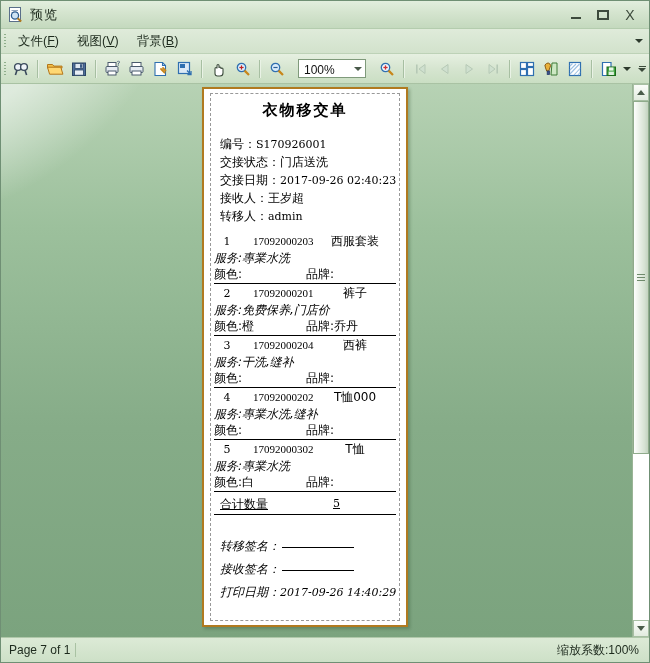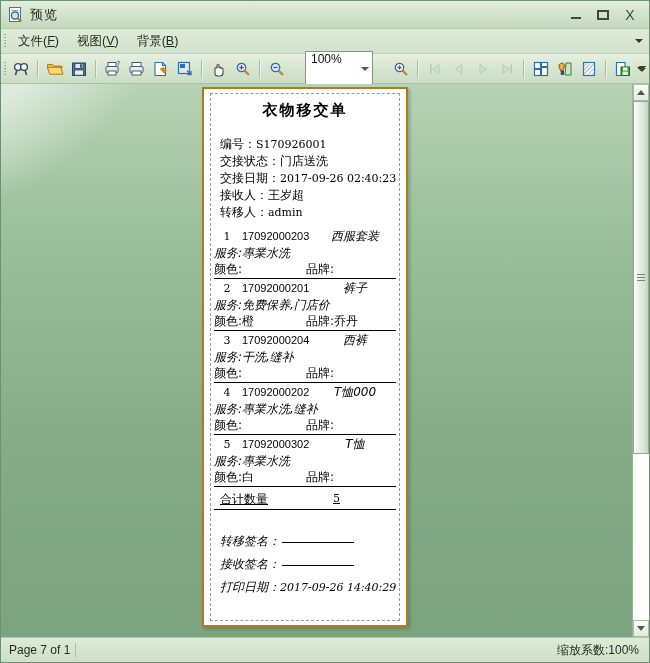--- a/index.html
+++ b/index.html
@@ -123,25 +123,25 @@
     cursor: default;
   }
   .tb-sep {
     width: 1px; height: 18px;
     margin: 0 4px;
     background: #a7bfa2;
     border-right: 1px solid #e9f2e5;
     flex: 0 0 auto;
   }
   .zoom-combo {
-    width: 68px; height: 35px;
+    width: 68px; height: 19px;
     background: #fff;
     border: 1px solid #7f9a7b;
-    display: flex; align-items: flex-start;
-    margin: 0 16px;
+    display: flex; align-items: flex-end;
+    margin: 0 9px;
     flex: 0 0 auto;
     box-sizing: border-box;
   }
   .zoom-combo .val {
     flex: 1 1 auto;
     font-size: 12px;
     color: #111;
     padding-left: 5px;
     font-family: "Liberation Sans", sans-serif;
   }
@@ -232,21 +232,21 @@
     margin: 6px 0 16px 0;
     font-family: "DejaVu Serif", "Liberation Serif", serif;
   }
 
   .meta-line {
     font-size: 12px;
     line-height: 17px;
     white-space: nowrap;
     margin-left: 6px;
   }
-  .meta-line .lbl { font-family: Liberation Serif, serif; }
+  .meta-line .lbl { font-family: Liberation Mono, monospace; }
   .meta-line .val {
     font-family: "DejaVu Serif", "Liberation Serif", serif;
     font-size: 11px;
   }
   .meta-line .val.cjk {
     font-family: "DejaVu Sans", sans-serif;
     font-size: 12px;
   }
 
   
@@ -267,28 +267,28 @@
     font-size: 11px;
     line-height: 16px;
     align-items: baseline;
   }
   .im-idx {
     width: 26px; flex: 0 0 26px; text-align: center;
     font-family: "DejaVu Serif", "Liberation Serif", serif;
   }
   .im-code {
     flex: 1 1 auto; text-align: left; padding-left: 2px;
-    font-family: Liberation Sans, sans-serif;
+    font-family: Liberation Serif, serif;
     font-size: 11px;
+    margin-left: 11px;
   }
   .im-name {
     width: 82px; flex: 0 0 82px; text-align: center;
     font-family: "DejaVu Sans", sans-serif;
     font-size: 12px;
-    font-style: italic;
   }
   .item-sub {
     font-size: 12px;
     line-height: 16px;
     white-space: nowrap;
     font-family: "DejaVu Sans", sans-serif;
     font-style: italic;
   }
   .item-sub2 { display: flex; font-size: 12px; line-height: 16px; font-family: "DejaVu Sans", sans-serif; }
   .sub-color { width: 92px; flex: 0 0 92px; }

